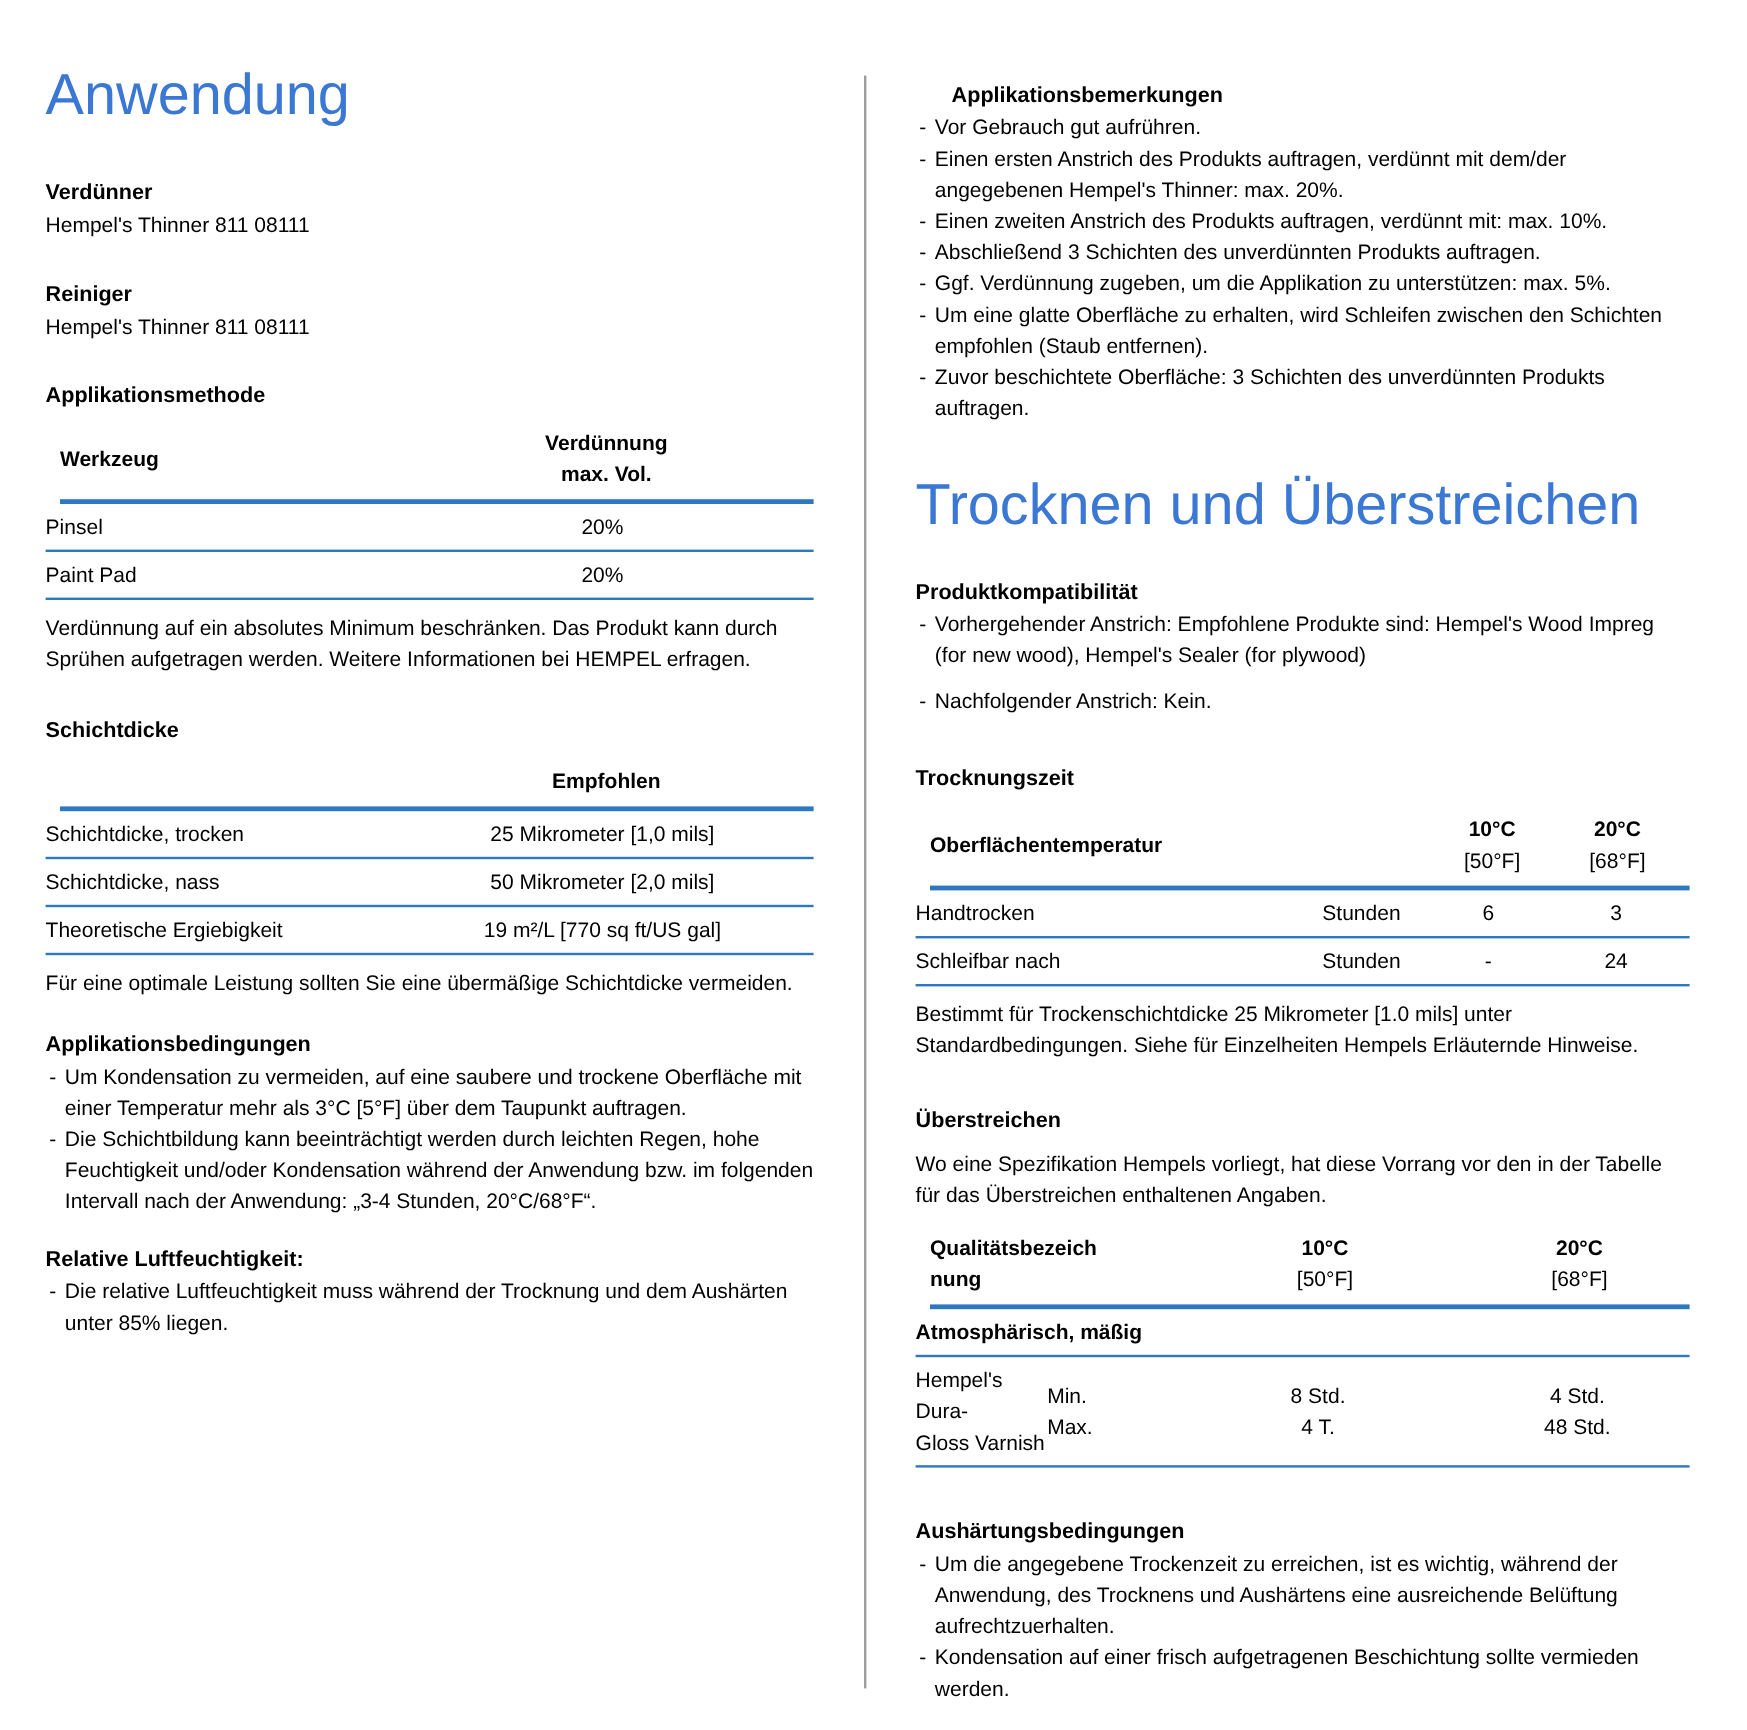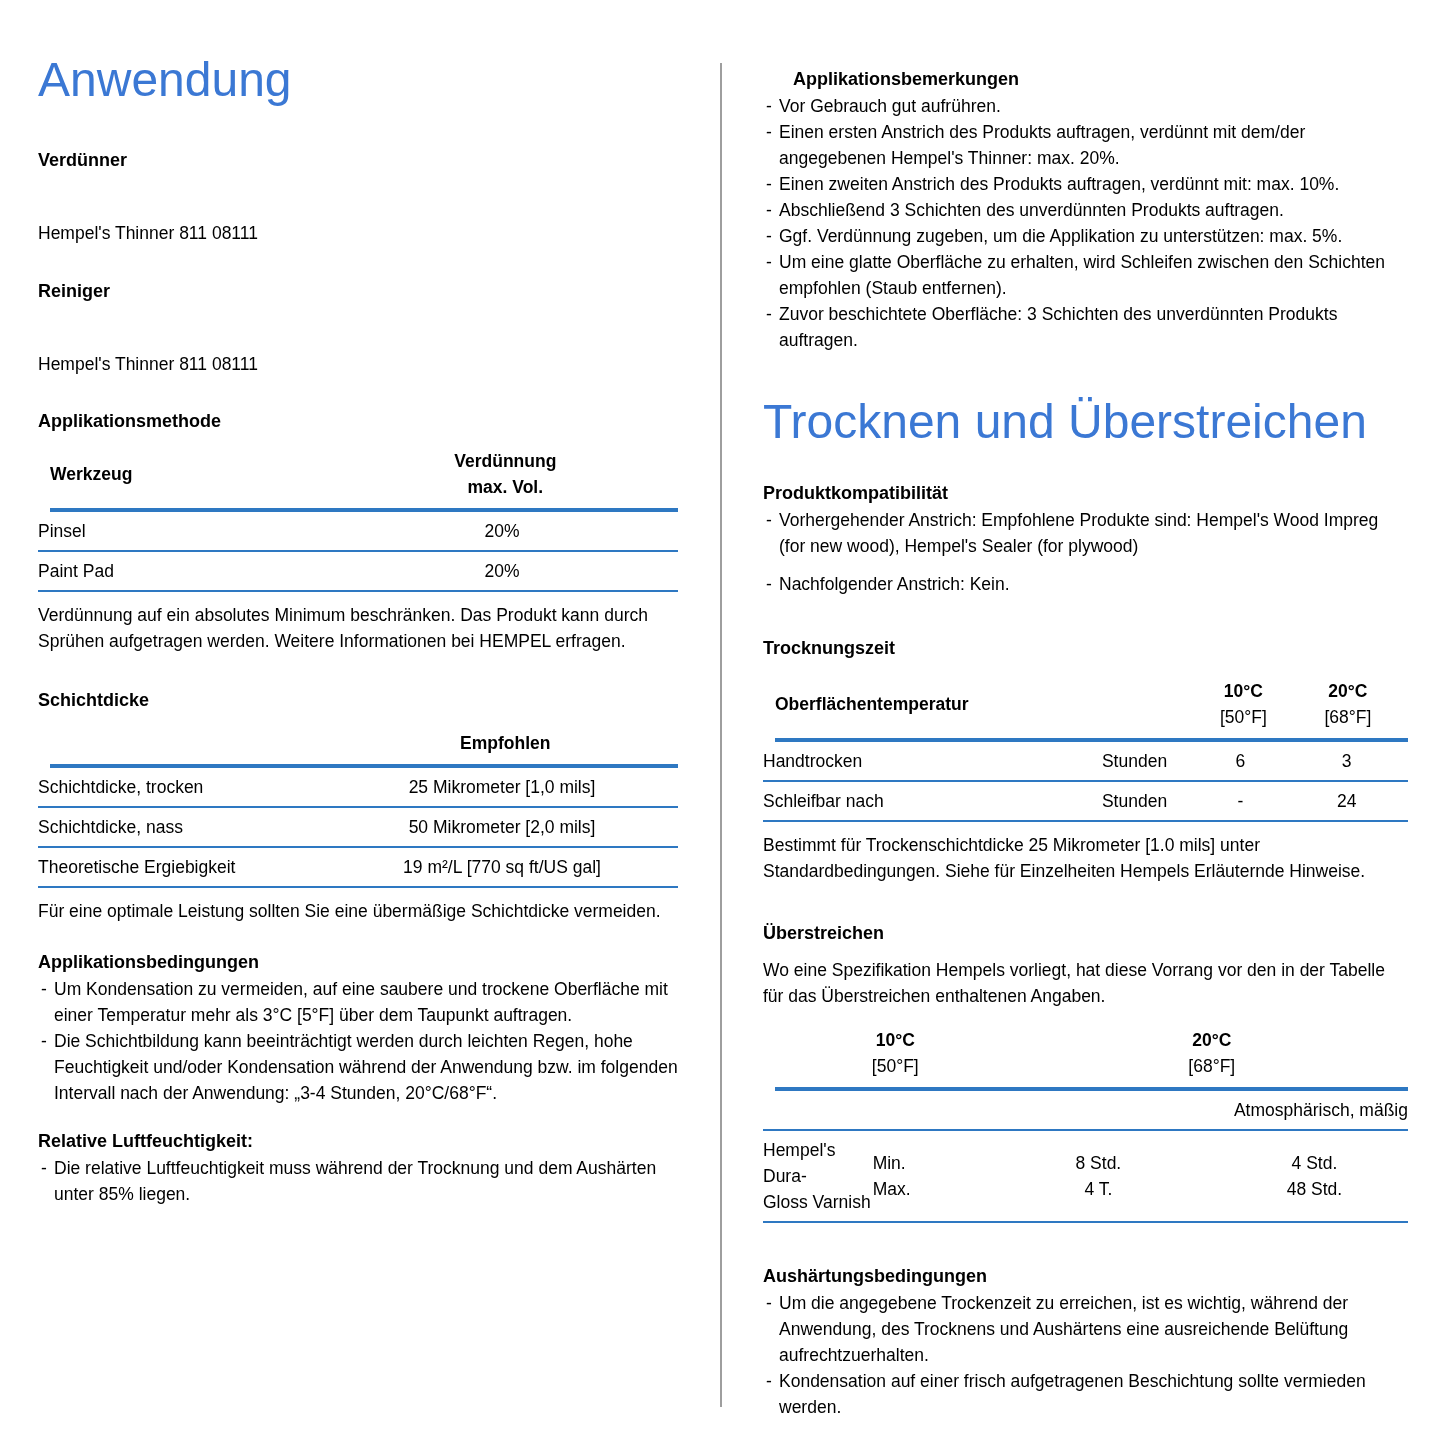--- a/index.html
+++ b/index.html
@@ -48,21 +48,21 @@
     font-weight:400;
   }
   .h1-left{margin-top:58px;}
   .h1-right{margin-top:47px;}
   .subhead{
     font-weight:bold;
     font-size:18px;
     line-height:27px;
   }
   .kv-label{font-weight:bold;font-size:18px;line-height:27px;}
-  .kv-value{line-height:27px;margin-top:46px;}
+  .kv-value{line-height:27px;}
   .mt-verduenner{margin-top:45px;}
   .mt-reiniger{margin-top:31px;}
   .mt-applikationsmethode{margin-top:30px;}
   .mt-schichtdicke{margin-top:33px;}
   .mt-bedingungen{margin-top:25px;}
   .mt-luftfeuchtigkeit{margin-top:22px;}
   .mt-bemerkungen{margin-top:66px;margin-left:30px;}
   .mt-produktkompat{margin-top:36px;}
   .mt-trocknungszeit{margin-top:38px;}
   .mt-ueberstreichen{margin-top:36px;}
@@ -93,21 +93,21 @@
   .t-dry .c2{flex:0 0 27%;text-align:right;padding-right:28px;}
   .t-dry .c3{flex:0 0 14%;text-align:center;}
   .t-dry .c4{flex:1;text-align:center;}
   .t-dry .span12{flex:0 0 67%;}
   .t-over{margin-top:14px;}
   .t-over .c1{flex:0 0 17%;}
   .t-over .c2{flex:0 0 16%;text-align:left;}
   .t-over .c3{flex:0 0 38%;text-align:center;}
   .t-over .c4{flex:1;text-align:center;}
   .t-over .span12{flex:0 0 33%;}
-  .t-over .spanrow{justify-content:flex-end;border-bottom:2px solid var(--rule);min-height:40px;}
+  .t-over .spanrow{justify-content:flex-start;border-bottom:2px solid var(--rule);min-height:40px;font-weight:bold;}
   .t-over .data{padding:6px 0;}
   .hdr-sub{font-weight:bold;}
   .hdr-unit{font-weight:normal;}
   
   .bullets{}
   .bullet{display:flex;}
   .bullet .dash{flex:0 0 16px;padding-left:3px;}
   .bullet .btxt{flex:1;}
   .bullet-gap{margin-top:12px;}
 </style>
@@ -275,20 +275,24 @@
       </div>
     </div>
 
     <div class="para">Bestimmt für Trockenschichtdicke 25 Mikrometer [1.0 mils] unter Standardbedingungen. Siehe für Einzelheiten Hempels Erläuternde Hinweise.</div>
 
     <div class="subhead mt-ueberstreichen">Überstreichen</div>
     <div class="para">Wo eine Spezifikation Hempels vorliegt, hat diese Vorrang vor den in der Tabelle für das Überstreichen enthaltenen Angaben.</div>
 
     <div class="table t-over">
       <div class="row thead">
+        <div class="span12 two-line">
+          <div>Qualitätsbezeich</div>
+          <div>nung</div>
+        </div>
         <div class="c3 two-line">
           <div class="hdr-sub">10°C</div>
           <div class="hdr-unit">[50°F]</div>
         </div>
         <div class="c4 two-line">
           <div class="hdr-sub">20°C</div>
           <div class="hdr-unit">[68°F]</div>
         </div>
       </div>
       <div class="row spanrow">

